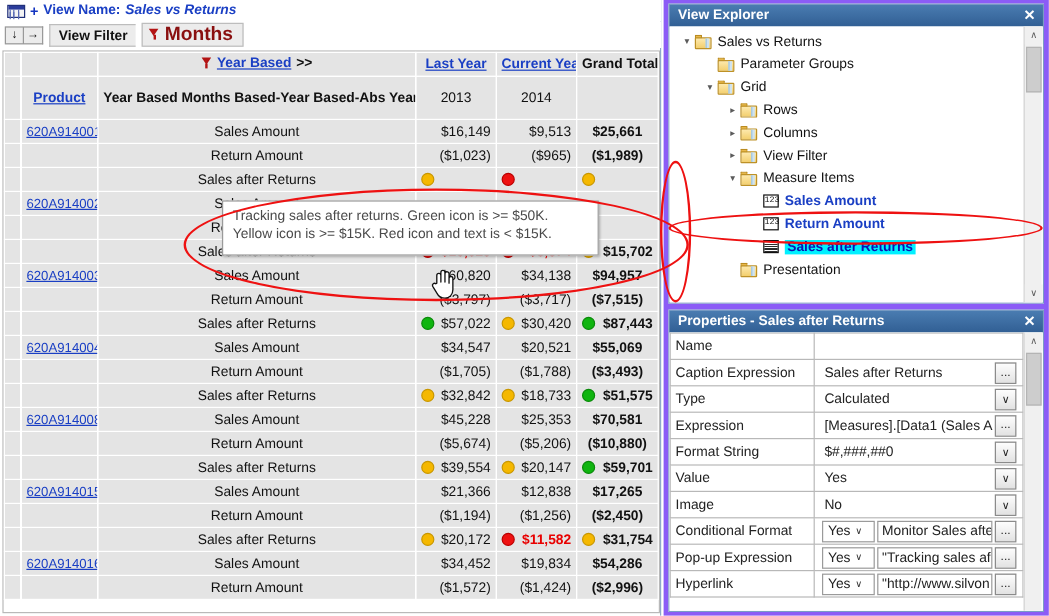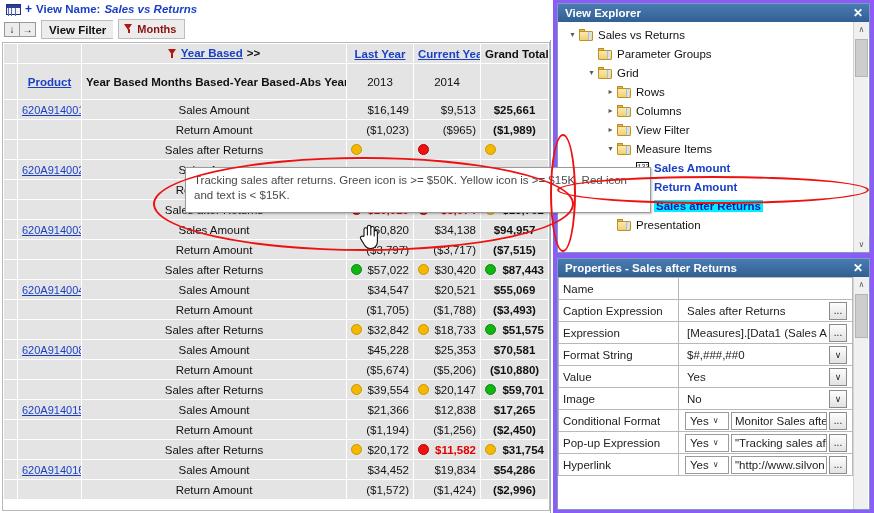--- a/index.html
+++ b/index.html
@@ -45,21 +45,21 @@
     width:16px;height:15px;border:1px solid #999;background:#ececec;
     font-size:10px;line-height:13px;text-align:center;color:#111;
   }
   .nav-btn + .nav-btn{border-left:none;}
   #view-filter-label{
     background:#ececec;border:1px solid #bdbdbd;border-right:none;
     padding:2px 7px 3px 7px;font-weight:bold;font-size:11.5px;color:#111;height:19px;line-height:14px;
   }
   #months-chip{
     background:#ececec;border:1px solid #bdbdbd;
-    padding:2px 8px 3px 5px;font-weight:bold;font-size:11px;color:#8a1010;height:20px;line-height:14px;
+    padding:2px 8px 3px 5px;font-weight:bold;font-size:16px;color:#8a1010;height:20px;line-height:14px;
     display:flex;align-items:center;gap:4px;
   }
   .funnel{width:9px;height:9px;position:relative;display:inline-block;}
   .funnel::before{content:"";position:absolute;left:0;top:0;width:0;height:0;
     border-left:4.5px solid transparent;border-right:4.5px solid transparent;border-top:6px solid #b31414;}
   .funnel::after{content:"";position:absolute;left:3.5px;top:5px;width:2px;height:4px;background:#b31414;}
 
   
   #grid-wrap{
     position:absolute; left:2px; top:42px; width:548px; height:469px;
@@ -98,21 +98,21 @@
 
   .dot{display:inline-block;width:11px;height:11px;border-radius:50%;vertical-align:-1px;}
   .dot.green{background:#10b510;border:1px solid #0a8a0a;}
   .dot.yellow{background:#f5b800;border:1px solid #c99700;}
   .dot.red{background:#ee1111;border:1px solid #bb0000;}
   .valcell-flex{display:flex;align-items:center;justify-content:space-between;height:100%;}
   .redtext{color:#e80000;font-weight:bold;}
 
   
   #popup-tooltip{
-    position:absolute; left:185px; top:167px; width:466px; height:46px;
+    position:absolute; left:185px; top:167px; width:314px; height:46px;
     background:#ffffff; border:1px solid #9a9a9a;
     box-shadow:1px 1px 2px rgba(0,0,0,.25);
     padding:5px 8px; font-size:11.5px; color:#4a4a4a; line-height:15px;
     z-index:40;
   }
   
   .annot-ellipse{ position:absolute; border:2px solid #ee1111; border-radius:50%; z-index:60; pointer-events:none; background:transparent;}
   #annot-grid{ left:153px; top:157px; width:421px; height:94px; }
   #annot-props{ left:557px; top:434px; width:312px; height:28px; }
   #annot-explorer{ left:-8px; top:130px; width:26px; height:118px; position:absolute; }
@@ -625,20 +625,29 @@
             <tr>
               <td class="pname">Caption Expression</td>
               <td class="pval">
                 <div class="pval-inner">
                   <span class="pv-text">Sales after Returns</span>
                   <span class="ellip-btn">...</span>
                 </div>
               </td>
             </tr>
             <tr>
+              <td class="pname">Type</td>
+              <td class="pval">
+                <div class="pval-inner">
+                  <span class="pv-text">Calculated</span>
+                  <span class="arw-btn">∨</span>
+                </div>
+              </td>
+            </tr>
+            <tr>
               <td class="pname">Expression</td>
               <td class="pval">
                 <div class="pval-inner">
                   <span class="pv-text">[Measures].[Data1 (Sales A</span>
                   <span class="ellip-btn">...</span>
                 </div>
               </td>
             </tr>
             <tr>
               <td class="pname">Format String</td>

